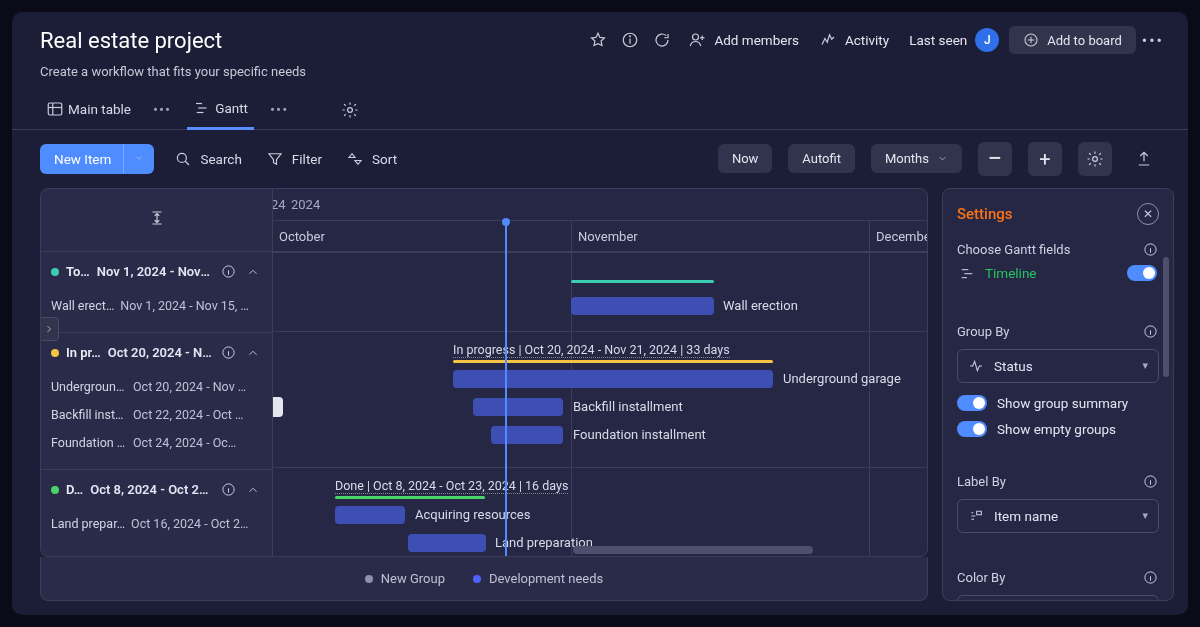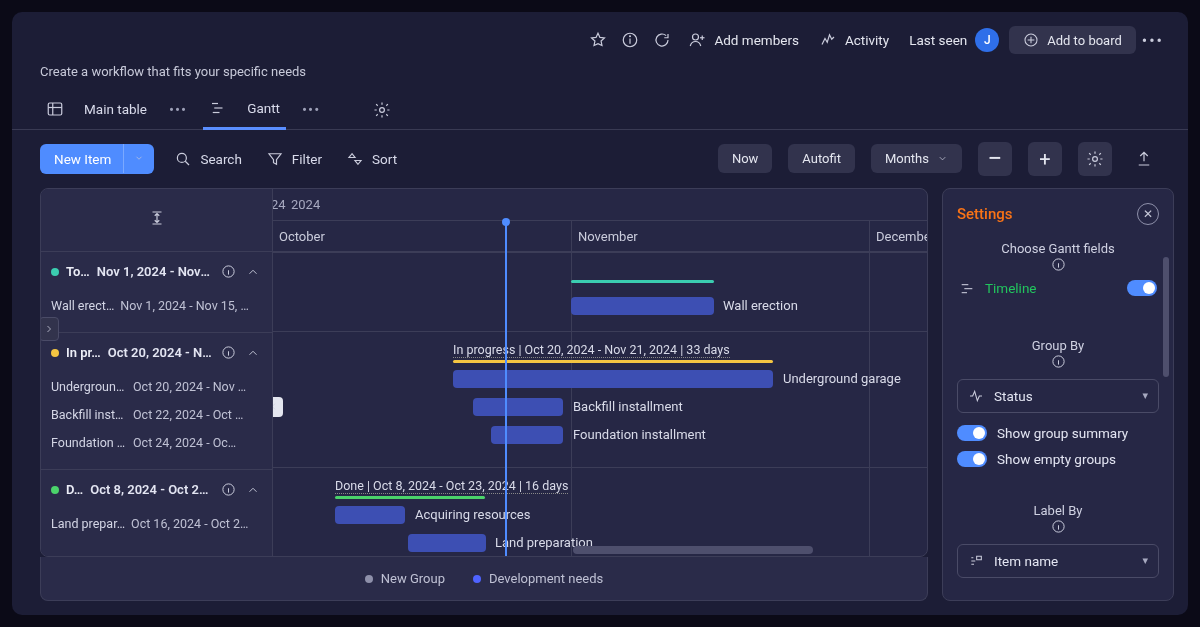--- a/index.html
+++ b/index.html
@@ -49,21 +49,21 @@
   }
   .dots { letter-spacing: 2px; font-size:16px; padding:0 6px; cursor:pointer;}
   .subtitle { padding: 2px 28px 8px 28px; font-size: 13px; color: #c7c9d9; }
   
   .tabs-row {
     display:flex; align-items:center; padding: 4px 28px 0 28px;
     border-bottom: 1.5px solid #393a53;
     gap: 12px;
   }
   .view-tab {
-    display:flex; align-items:center; gap:20px; padding: 8px 6px 10px 6px;
+    display:flex; align-items:center; gap:4px; padding: 8px 6px 10px 6px;
     cursor:pointer; font-size:13.5px; color:#d8daea;
   }
   .view-tab.active { border-bottom: 3px solid #5a8eff; margin-bottom:-1.5px;}
   .mini-dots { color:#9ea1b8; font-size:15px; letter-spacing:1px; padding:4px; cursor:pointer;}
   
   .toolbar {
     display:flex; align-items:center; padding: 12px 28px; gap: 16px;
   }
   .new-item {
     background:#4f8cff; color:#fff; border-radius:6px;
@@ -184,21 +184,21 @@
     padding:14px; display:flex; flex-direction:column; gap:16px;
     overflow:hidden;
   }
   .settings-head { display:flex; align-items:center; justify-content:space-between;}
   .settings-head h3 { font-size:15px; font-weight:500; color:#f97316;}
   .close-x {
     width:22px;height:22px;border:1.5px solid #8e90aa;border-radius:50%;
     display:flex;align-items:center;justify-content:center;cursor:pointer;
     font-size:12px;color:#c7c9d9;
   }
-  .sec-head { display:flex; align-items:center; justify-content:space-between; font-size:13px; color:#cfd1e2;flex-direction:column;}
+  .sec-head { display:flex; align-items:center; justify-content:space-between; font-size:13px; color:#cfd1e2;}
   .field-row {
     display:flex; align-items:center; gap:10px; padding:6px 2px;
     font-size:13.5px; color:#22c55e;
   }
   .toggle {
     width:30px; height:16px; background:#3a3b57; border-radius:9px; position:relative; cursor:pointer;
   }
   .toggle.on { background:#4f8cff;}
   .toggle .knob {
     width:12px;height:12px;background:#fff;border-radius:50%;position:absolute;top:2px;
@@ -219,20 +219,21 @@
   svg { stroke:#caccdc; stroke-width:1.6; fill:none; }
   .hsep { height:1px; background:#3c3d58; margin: 2px 0;}
 </style>
 </head>
 <body>
 
 <div class="app">
   <div class="board">
 
     <div class="topbar">
+      <div class="title">Real estate project</div>
       <div class="spacer"></div>
       <div class="icon-btn">
         <svg width="18" height="18" viewBox="0 0 24 24">
             <path d="M12 3l2.6 5.6 6 .6-4.5 4.2 1.2 6L12 16.8 6.7 19.4l1.2-6L3.4 9.2l6-.6z"></path>
           </svg>
       </div>
       <div class="icon-btn">
         <svg width="18" height="18" viewBox="0 0 24 24">
             <circle cx="12" cy="12" r="9"></circle>
             <line x1="12" y1="10" x2="12" y2="17"></line>

